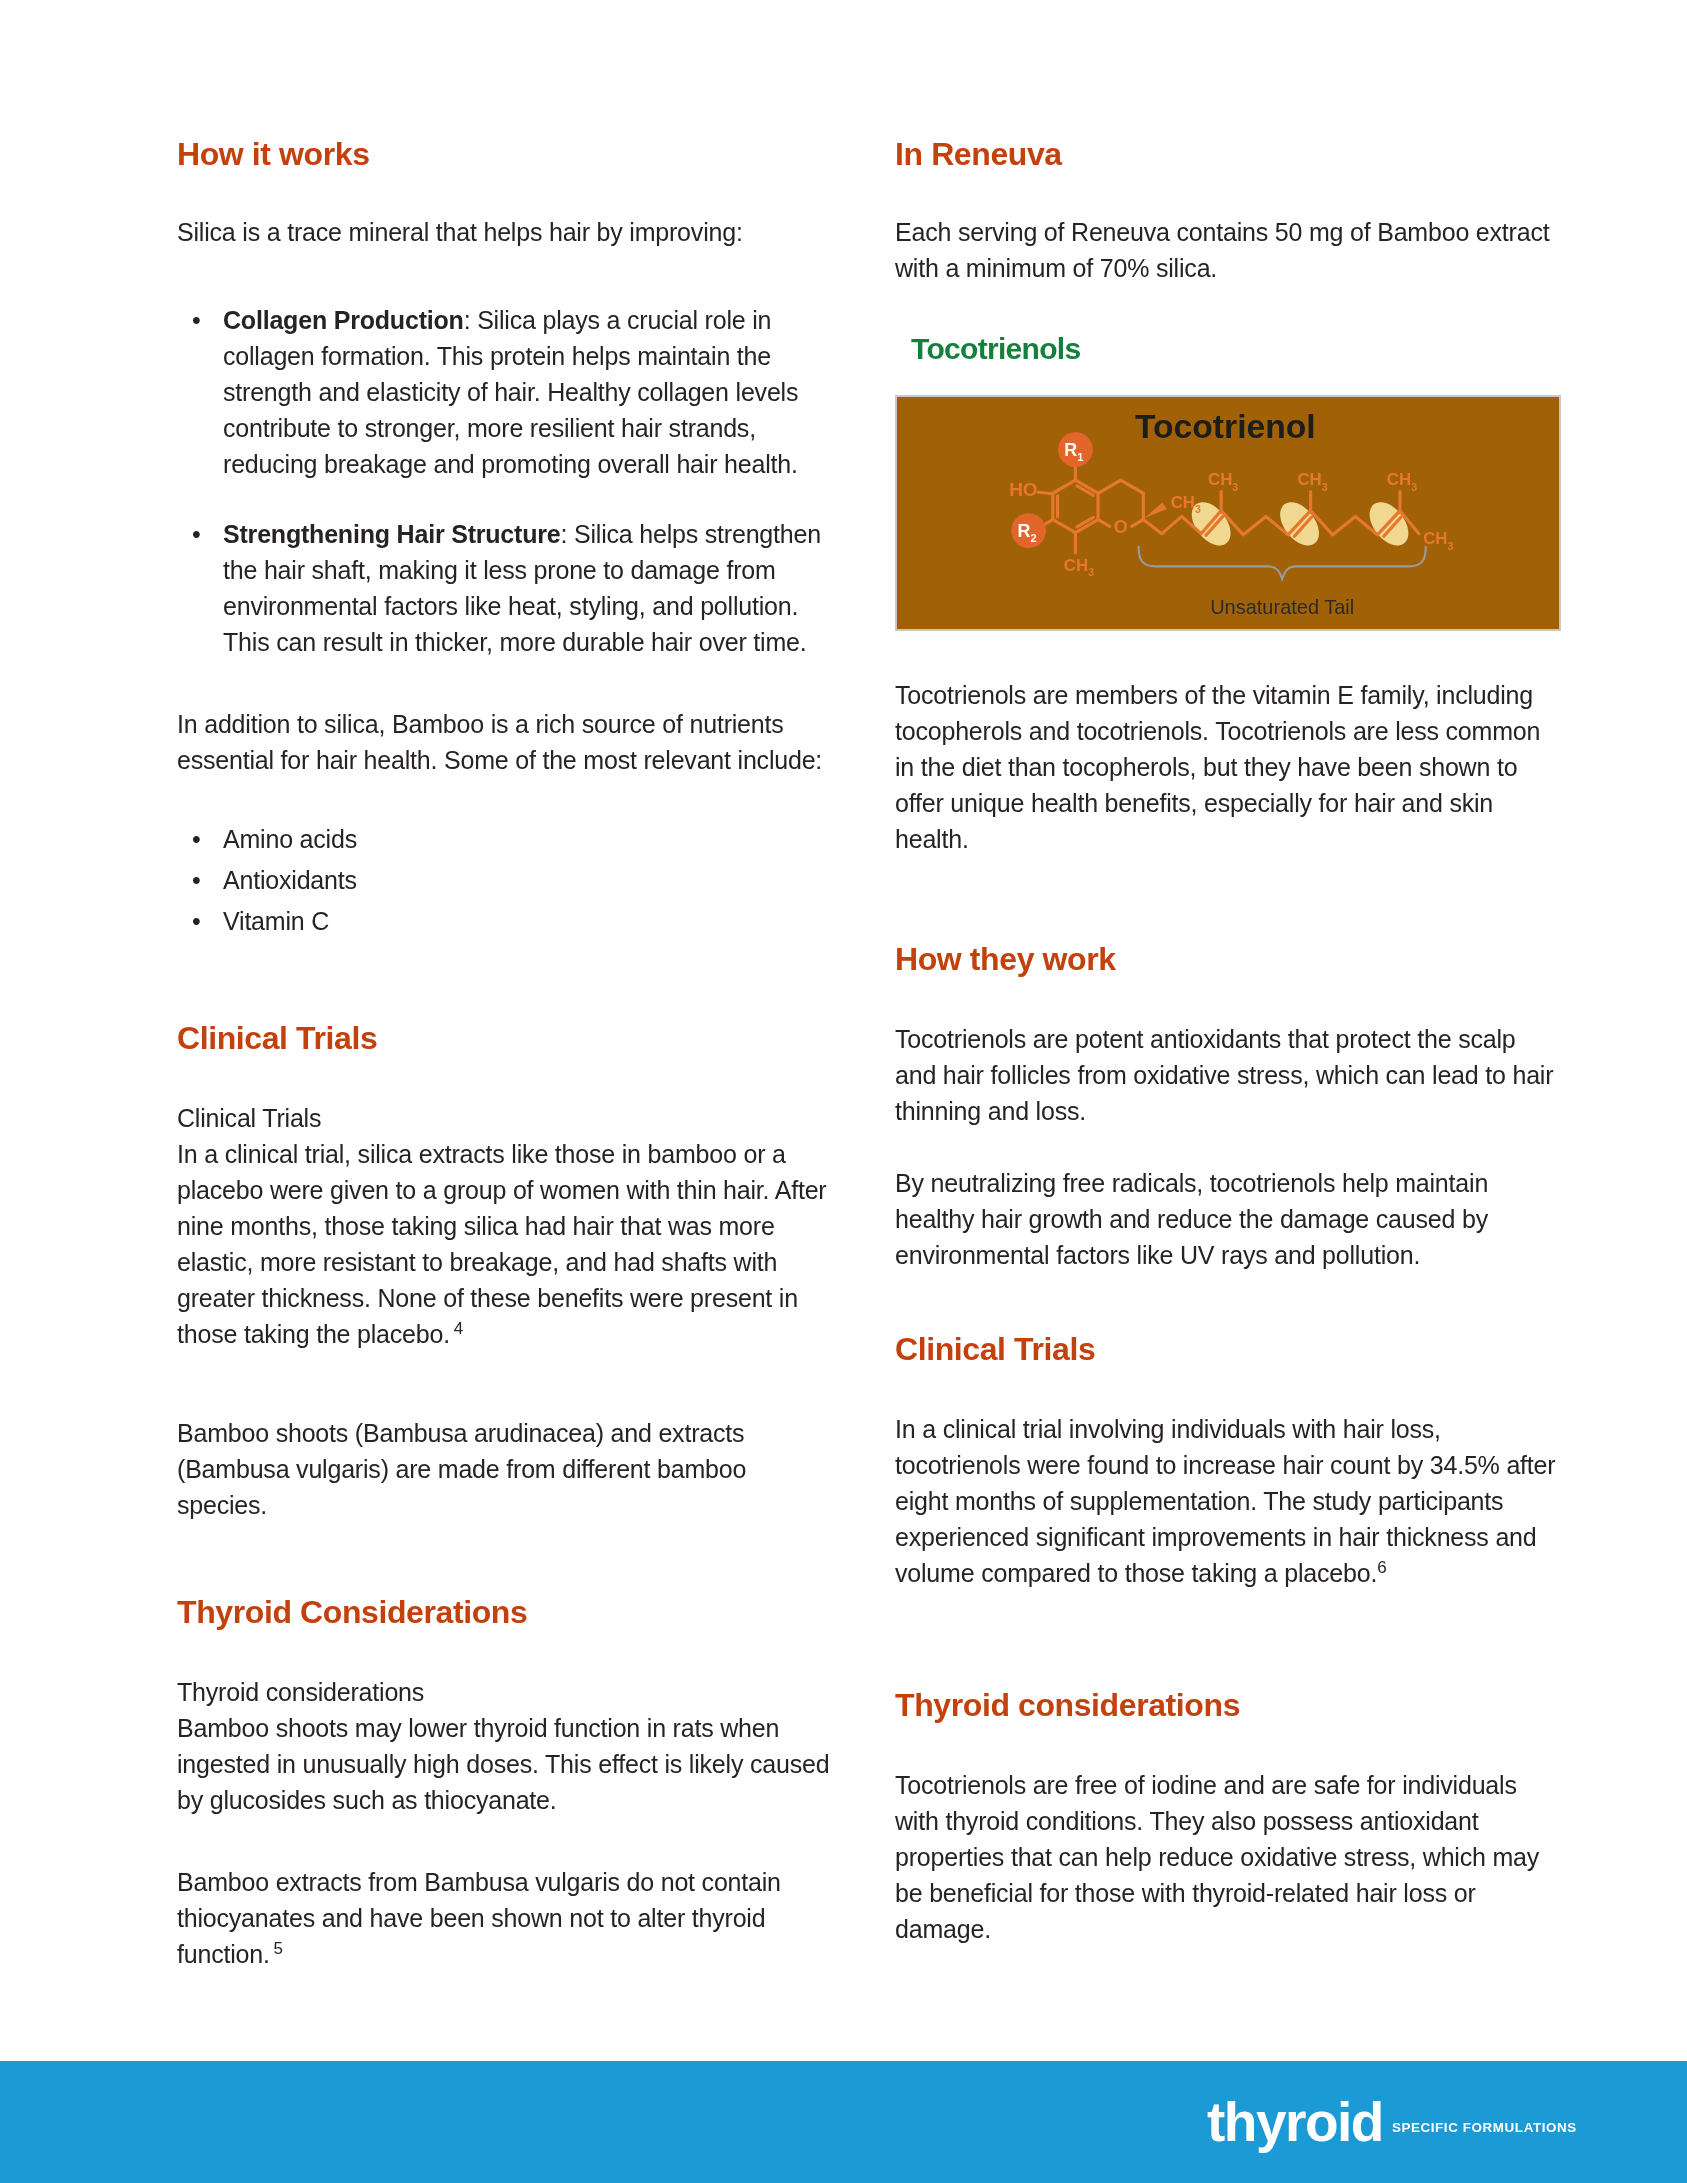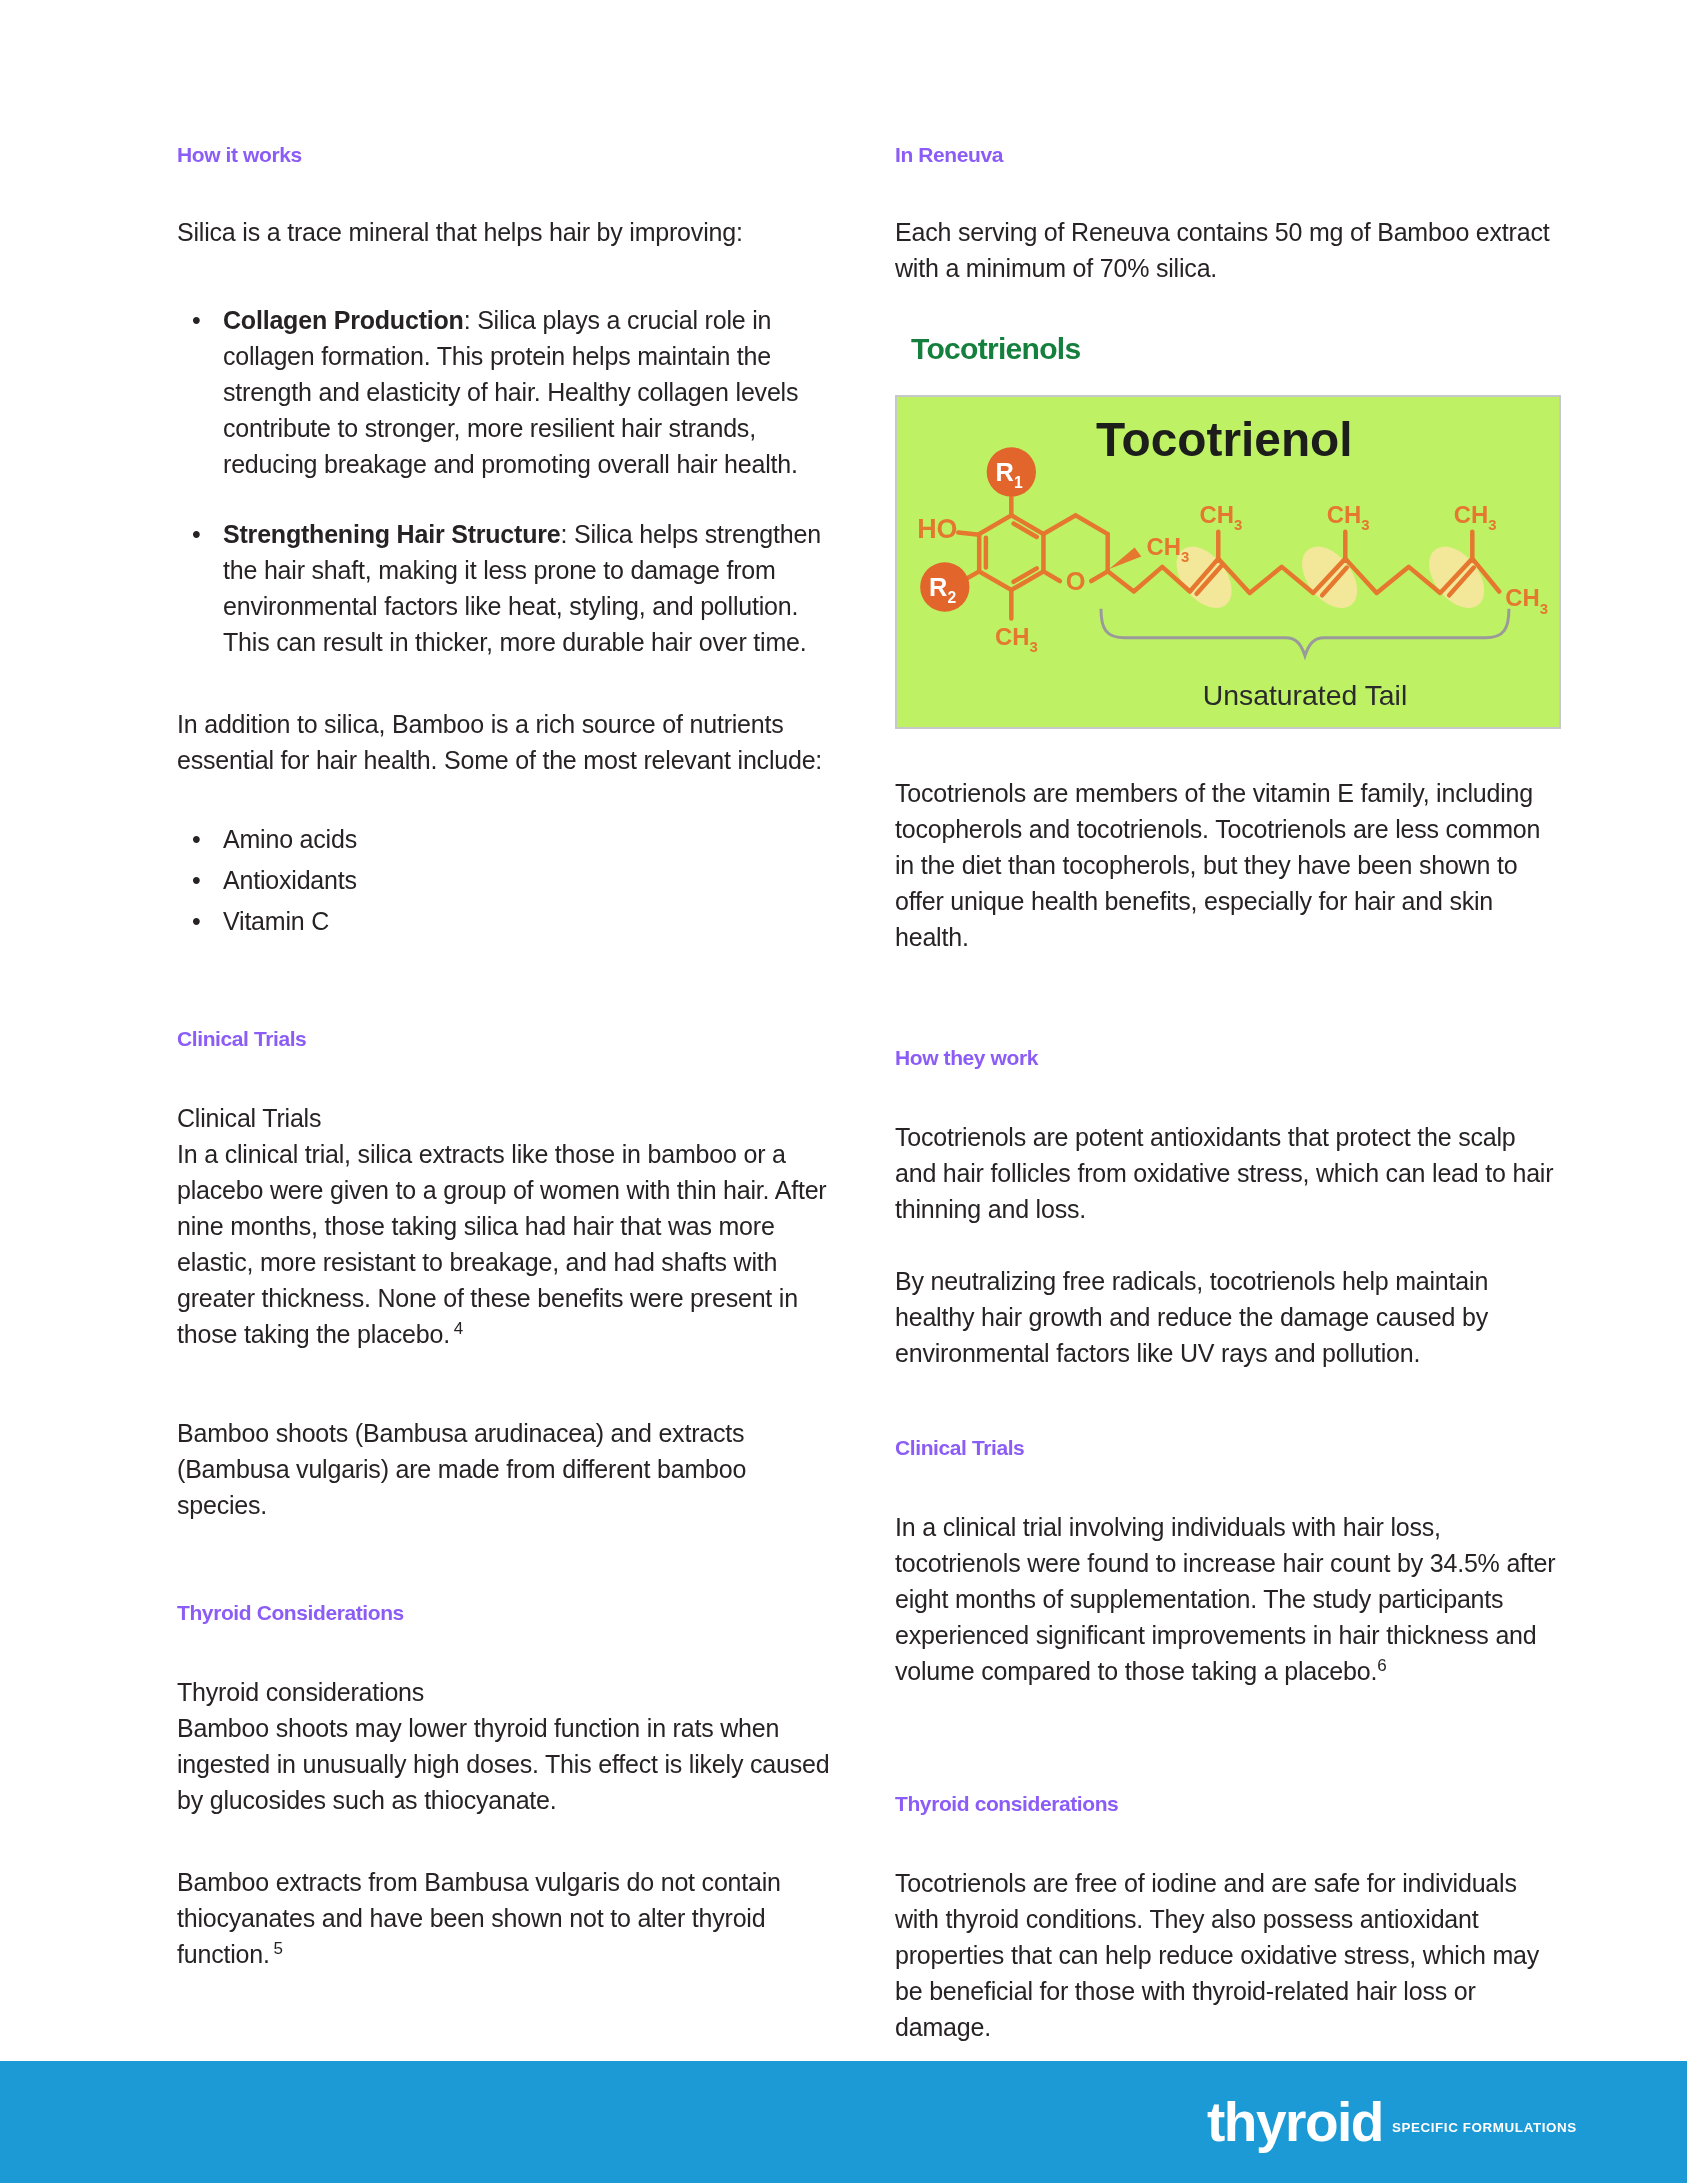--- a/index.html
+++ b/index.html
@@ -6,21 +6,21 @@
   .page {
     position:relative; width:1687px; height:2183px; background:#ffffff;
     font-family:"Liberation Sans","DejaVu Sans",sans-serif;
     color:#272324; overflow:hidden; margin:0 auto;
   }
   .col { position:absolute; top:136px; }
   .col-left  { left:177px;  width:658px; }
   .col-right { left:895px; width:666px; }
 
   .sec-heading {
-    font-size:21px; font-weight:bold; color:#8b5cf6;
+    font-size:32px; font-weight:bold; color:#c2410c;
     margin:0; line-height:37px; letter-spacing:-0.4px;
   }
   .big-title {
     font-size:30px; font-weight:bold; color:#15803d;
     margin:39px 0 0 16px; line-height:48px; letter-spacing:-0.7px;
   }
   .body-p {
     font-size:25px; line-height:36px; margin:0; letter-spacing:-0.2px;
   }
   .mt-after-h { margin-top:41px; }
@@ -36,22 +36,22 @@
     content:"\2022"; position:absolute; left:15px; top:0;
     font-size:25px; line-height:36px; color:#272324;
   }
   ul.nutrient-list > li { line-height:41px; }
   ul.nutrient-list > li + li { margin-top:0; }
   ul.nutrient-list > li::before { line-height:41px; }
 
   sup.cite { font-size:17px; vertical-align:super; line-height:0; margin-left:3.7px; }
 
   .diagram-box {
-    margin-top:22.4px; width:666px; height:334px;
-    border:2.2px solid #c6c8ca; box-sizing:border-box; background:#bef264;
+    margin-top:22.4px; width:666px; height:236px;
+    border:2.2px solid #c6c8ca; box-sizing:border-box; background:#a16207;
   }
   .diagram-box svg { display:block; width:100%; height:100%; }
 
   .footer-bar {
     position:absolute; left:0; bottom:0; width:1687px; height:122px;
     display:flex; align-items:center;
   }
   .logo-row { position:absolute; left:1207px; display:flex; align-items:center; }
   .brand-word {
     color:#ffffff; font-weight:bold; font-size:55px; line-height:55px;

